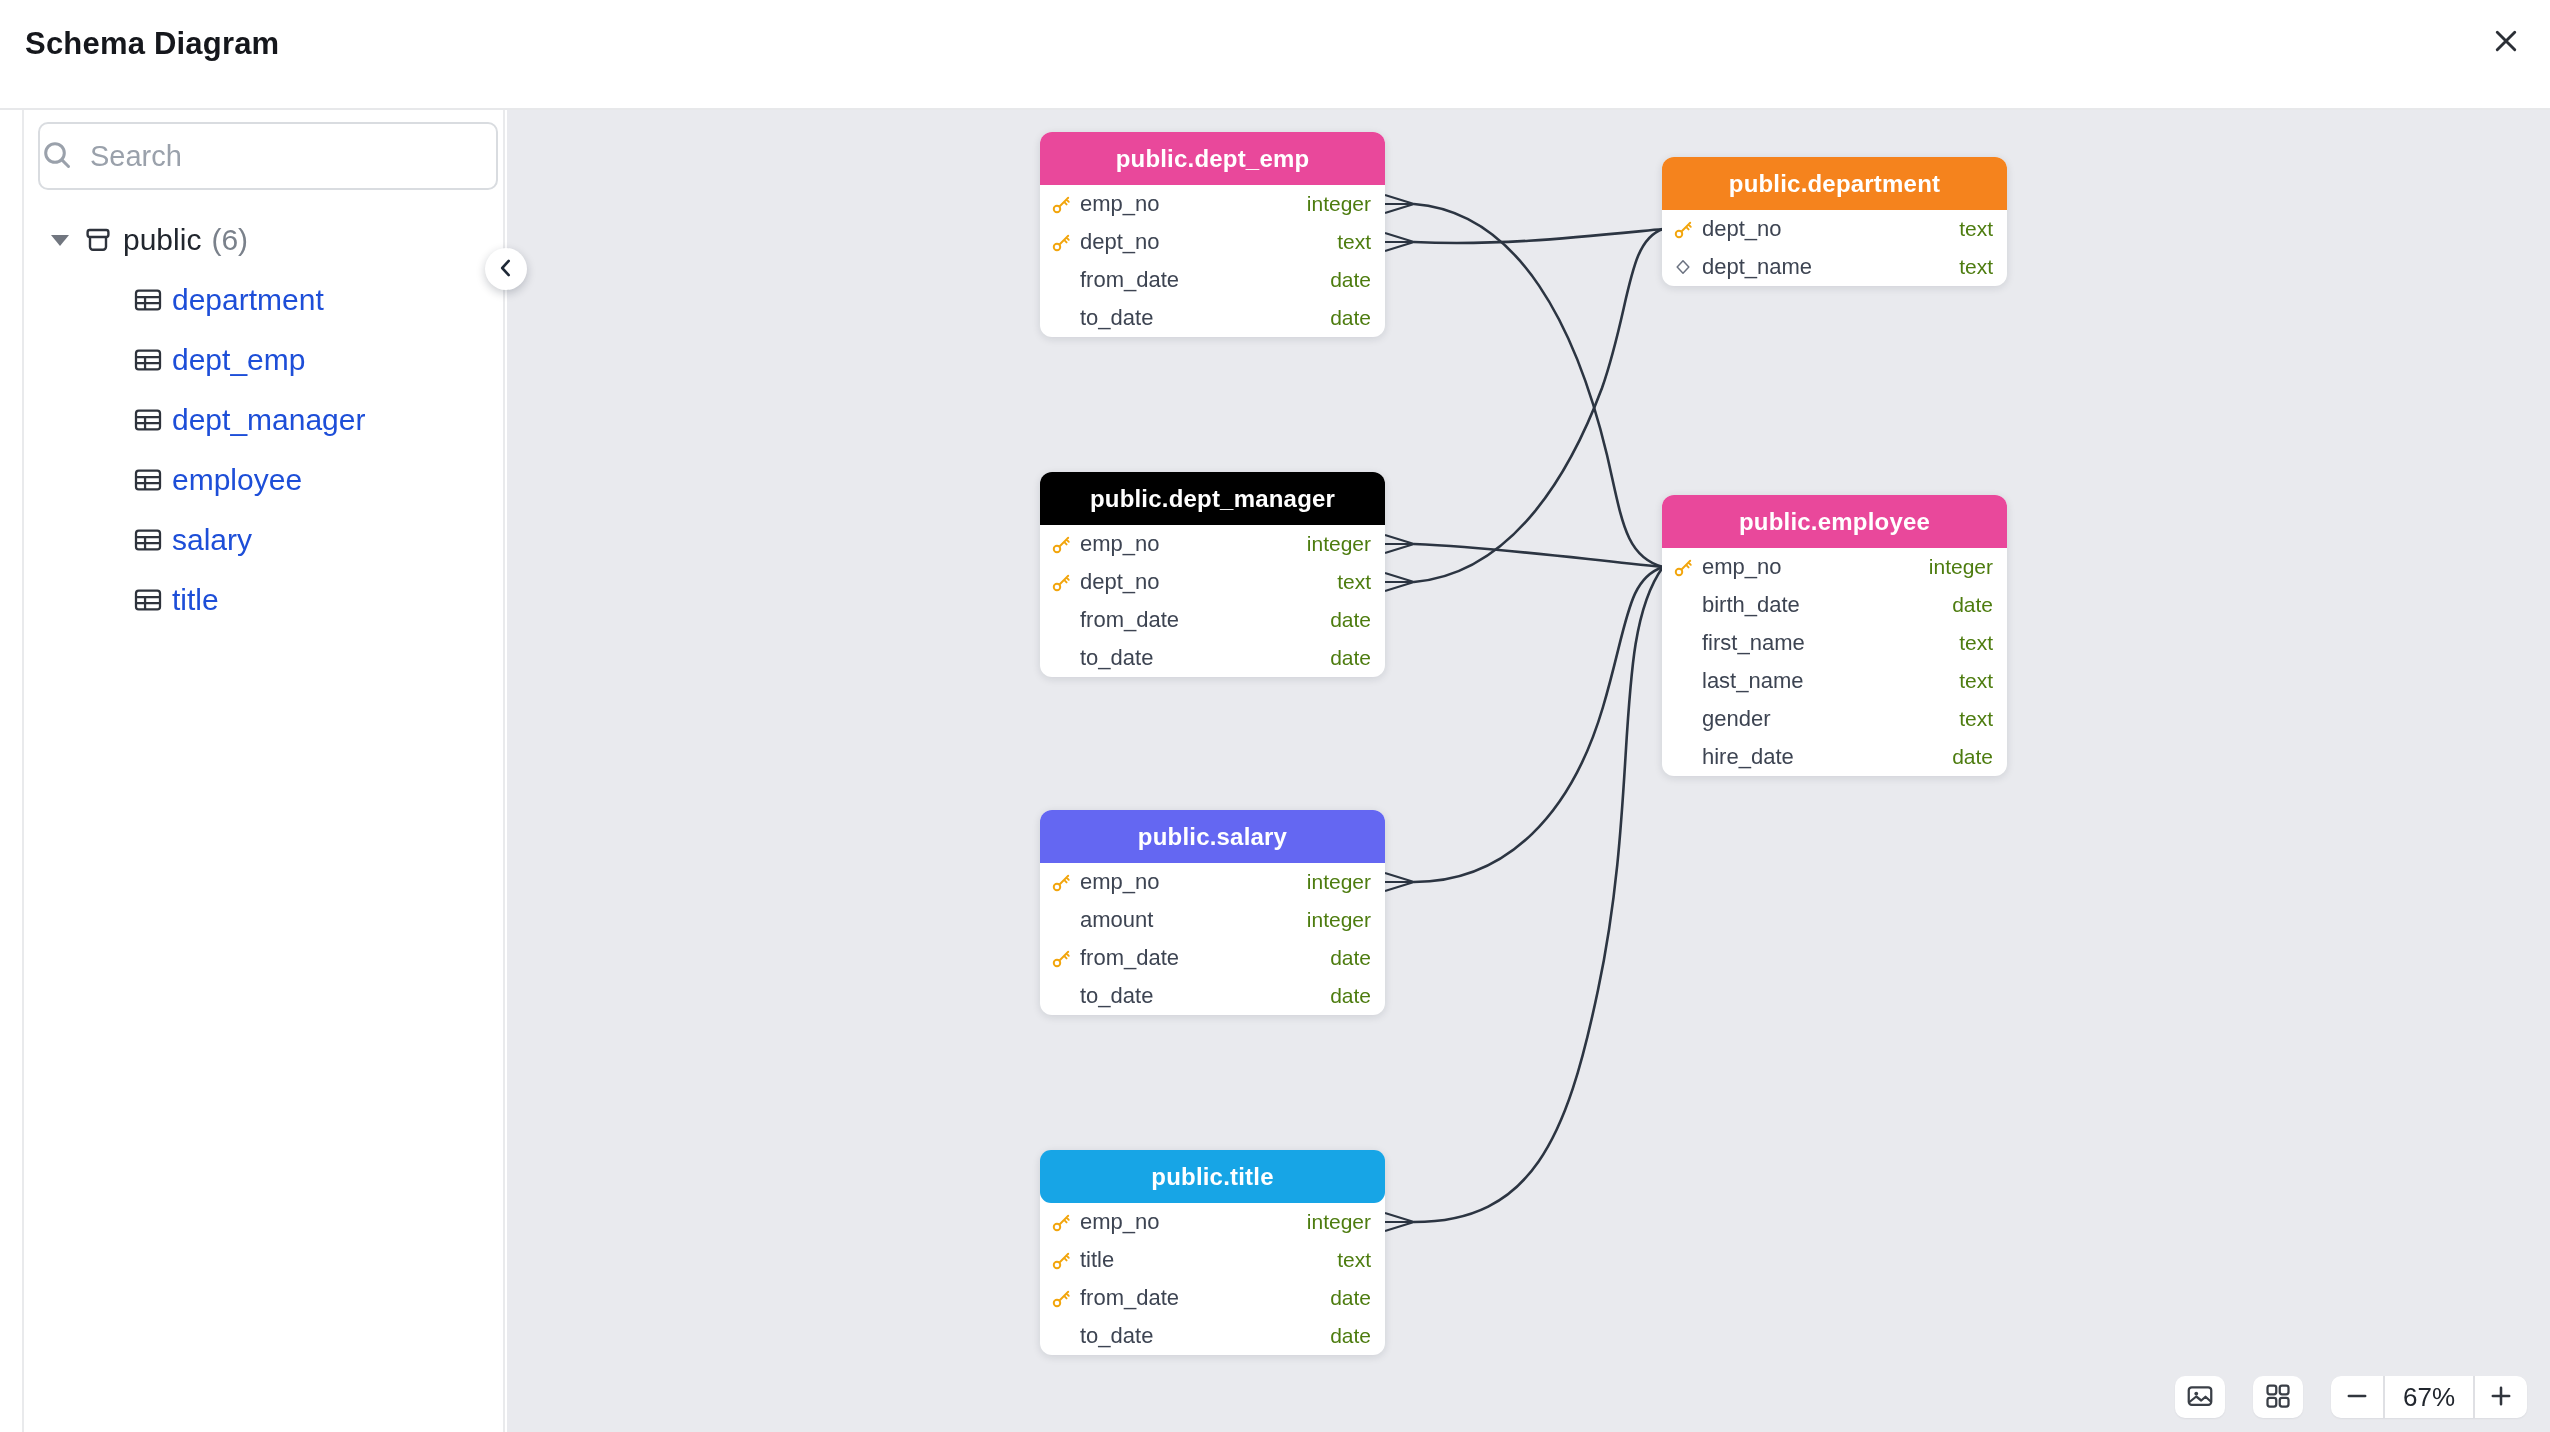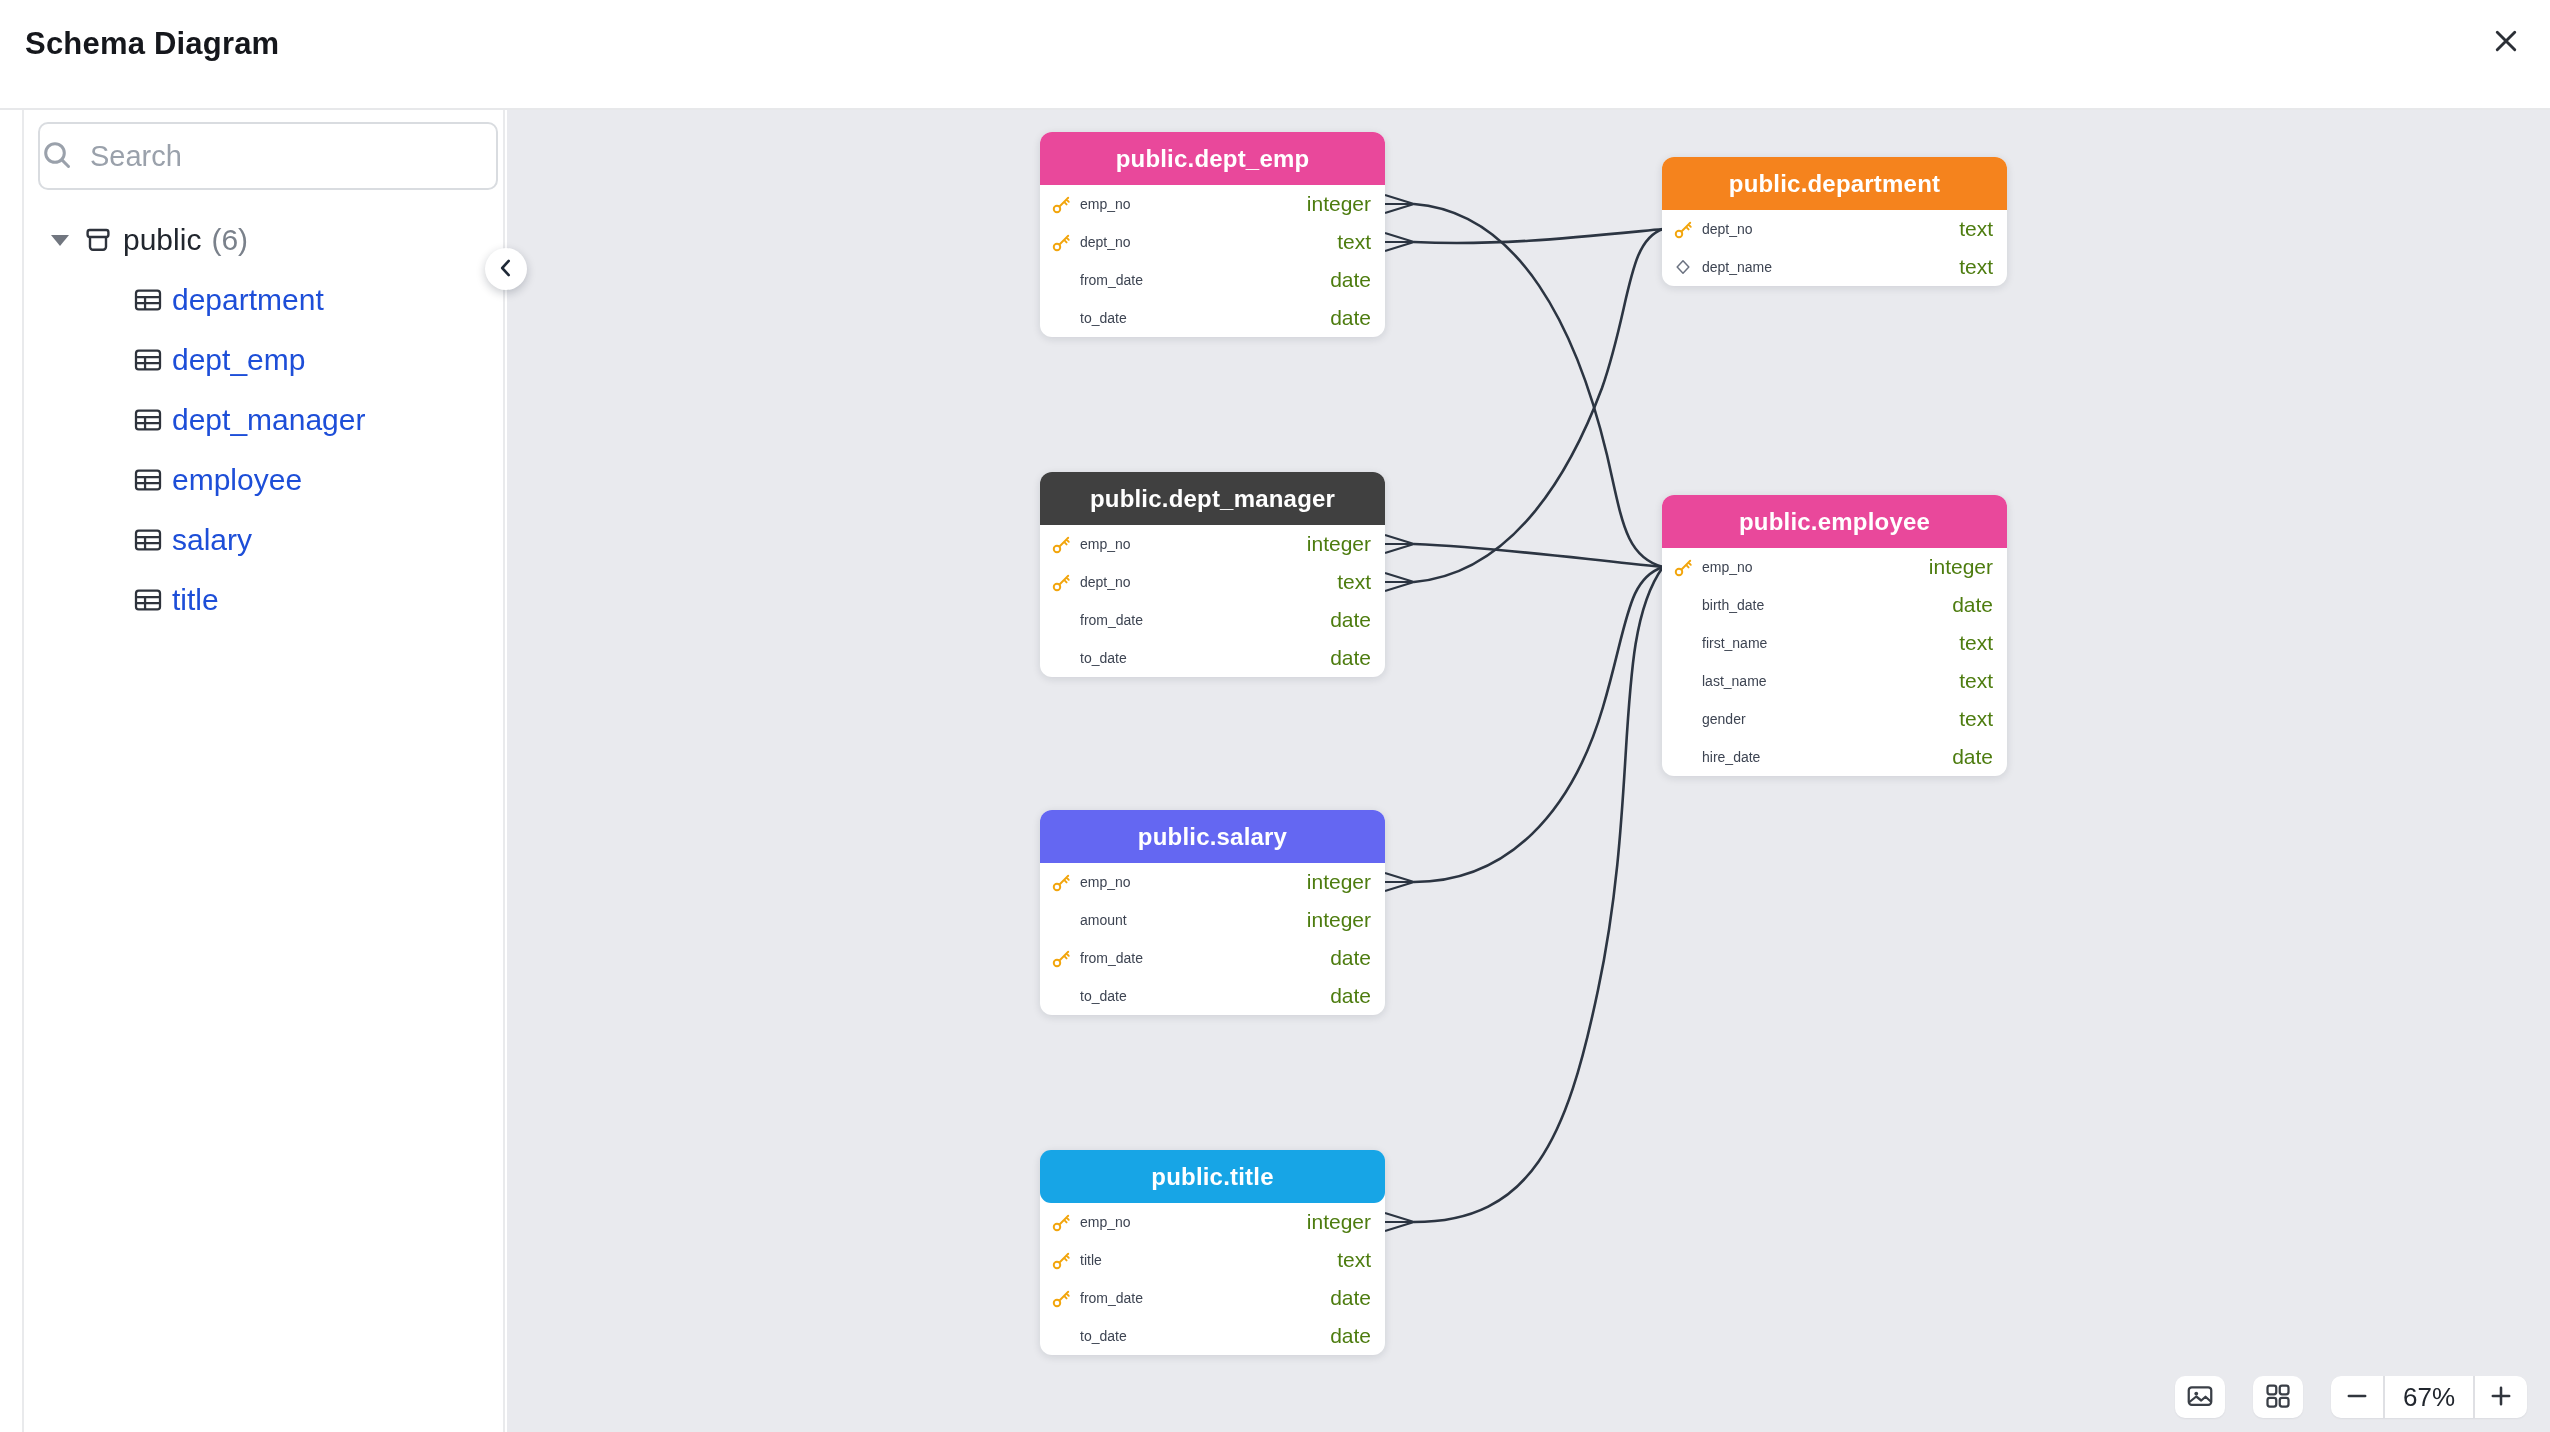--- a/index.html
+++ b/index.html
@@ -36,21 +36,21 @@
   .canvas { position:absolute; left:507px; top:110px; width:2043px; height:1322px; background:#E9EAEE; overflow:hidden; }
   .edges-svg { position:absolute; left:0; top:0; width:100%; height:100%; pointer-events:none; }
   .edge { fill:none; stroke:#2C3542; stroke-width:2.6; }
   .foot { fill:none; stroke:#2C3542; stroke-width:2.2; }
 
   .card { position:absolute; width:345px; background:#ffffff; border-radius:12px; box-shadow:0 2px 8px rgba(15,23,42,.12); cursor:grab; }
   .card-header { height:53px; border-radius:12px 12px 0 0; display:flex; align-items:center; justify-content:center; color:#ffffff; font-size:24px; font-weight:700; letter-spacing:.2px; }
   .card-body { padding:0; }
   .col-row { height:38px; display:flex; align-items:center; padding:0 14px 0 9px; }
   .col-icon { width:24px; height:24px; flex:0 0 auto; margin-right:7px; display:flex; align-items:center; justify-content:center; }
-  .col-name { font-size:14px; color:#3D4452; flex:1; white-space:nowrap; }
+  .col-name { font-size:22px; color:#3D4452; flex:1; white-space:nowrap; }
   .col-type { font-size:21px; color:#4d7c0f; white-space:nowrap; }
 
   
   .fab-bar { position:absolute; right:23px; bottom:14px; display:flex; align-items:center; gap:28px; z-index:30; }
   .fab { width:50px; height:42px; background:#ffffff; border:none; border-radius:10px; display:flex; align-items:center; justify-content:center; cursor:pointer; box-shadow:0 1px 2px rgba(15,23,42,.06); }
   .zoom-group { display:flex; background:#DFE0E4; gap:2px; border-radius:10px; overflow:hidden; box-shadow:0 1px 2px rgba(15,23,42,.06); }
   .zoom-cell { height:42px; background:#ffffff; border:none; display:flex; align-items:center; justify-content:center; cursor:pointer; }
   .zoom-out { width:52px; } .zoom-in { width:52px; }
   .zoom-pct { width:88px; font-size:26px; color:#21262E; cursor:default; }
 </style>
@@ -241,21 +241,21 @@
                   <path d="M12 4.5 L19 12 L12 19.5 L5 12 Z"></path>
                 </svg>
               </span>
     <span class="col-name">dept_name</span>
     <span class="col-type">text</span>
   </div>
 </div>
   </div>
 
   <div class="card" style="left: 533px; top: 362px;">
-    <div class="card-header" style="background: #404040;">public.dept_manager</div>
+    <div class="card-header" style="background: #000000;">public.dept_manager</div>
     <div class="card-body">
   <div class="col-row">
     <span class="col-icon">
                 <svg width="23" height="23" viewBox="0 0 24 24" fill="none" stroke="#F2A50C" stroke-width="2" stroke-linecap="round">
                   <circle cx="7.3" cy="16.7" r="3.4"></circle>
                   <path d="M9.9 14.1 L19 5 M14.7 9.3 L17.3 11.9 M17.2 6.8 L19.6 9.2"></path>
                 </svg>
               </span>
     <span class="col-name">emp_no</span>
     <span class="col-type">integer</span>

